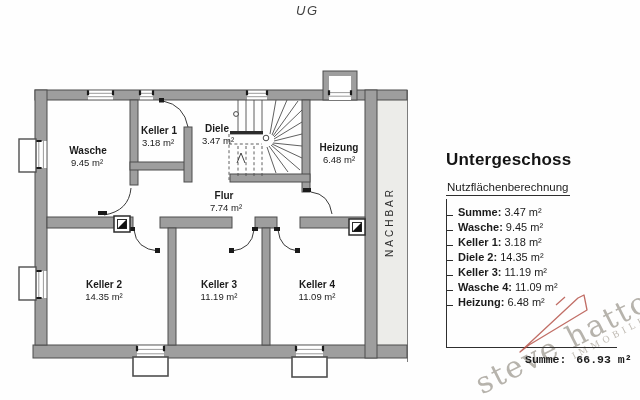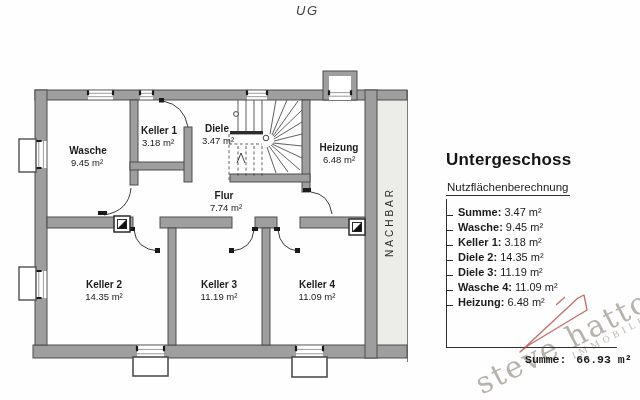--- a/index.html
+++ b/index.html
@@ -164,21 +164,21 @@
     <div class="legend-title">Untergeschoss</div>
     <div>
       <span class="legend-subtitle">Nutzflächenberechnung</span>
     </div>
     <div class="legend-box">
       <ul>
         <li><span class="lbl">Summe:</span><span class="val">3.47 m²</span></li>
         <li><span class="lbl">Wasche:</span><span class="val">9.45 m²</span></li>
         <li><span class="lbl">Keller 1:</span><span class="val">3.18 m²</span></li>
         <li><span class="lbl">Diele 2:</span><span class="val">14.35 m²</span></li>
-        <li><span class="lbl">Diele 3:</span><span class="val">11.19 m²</span></li>
+        <li><span class="lbl">Keller 3:</span><span class="val">11.19 m²</span></li>
         <li><span class="lbl">Wasche 4:</span><span class="val">11.09 m²</span></li>
         <li><span class="lbl">Heizung:</span><span class="val">6.48 m²</span></li>
       </ul>
     </div>
     <div class="legend-sum">
       <span>Summe:</span>
       <span class="val">66.93 m²</span>
     </div>
   </div>
 

